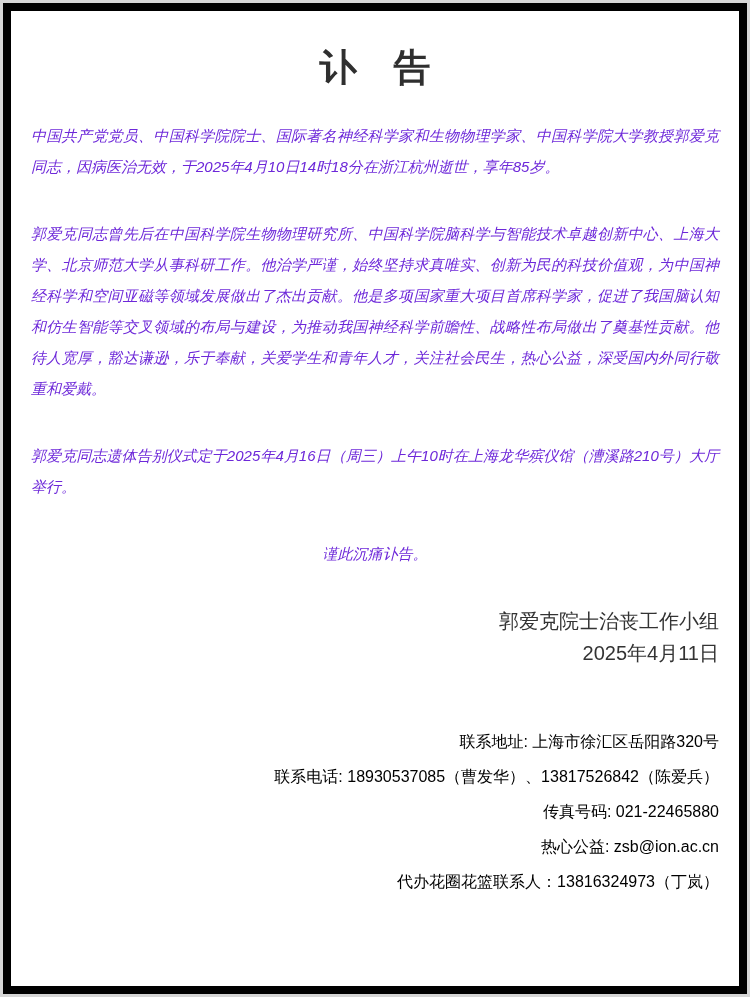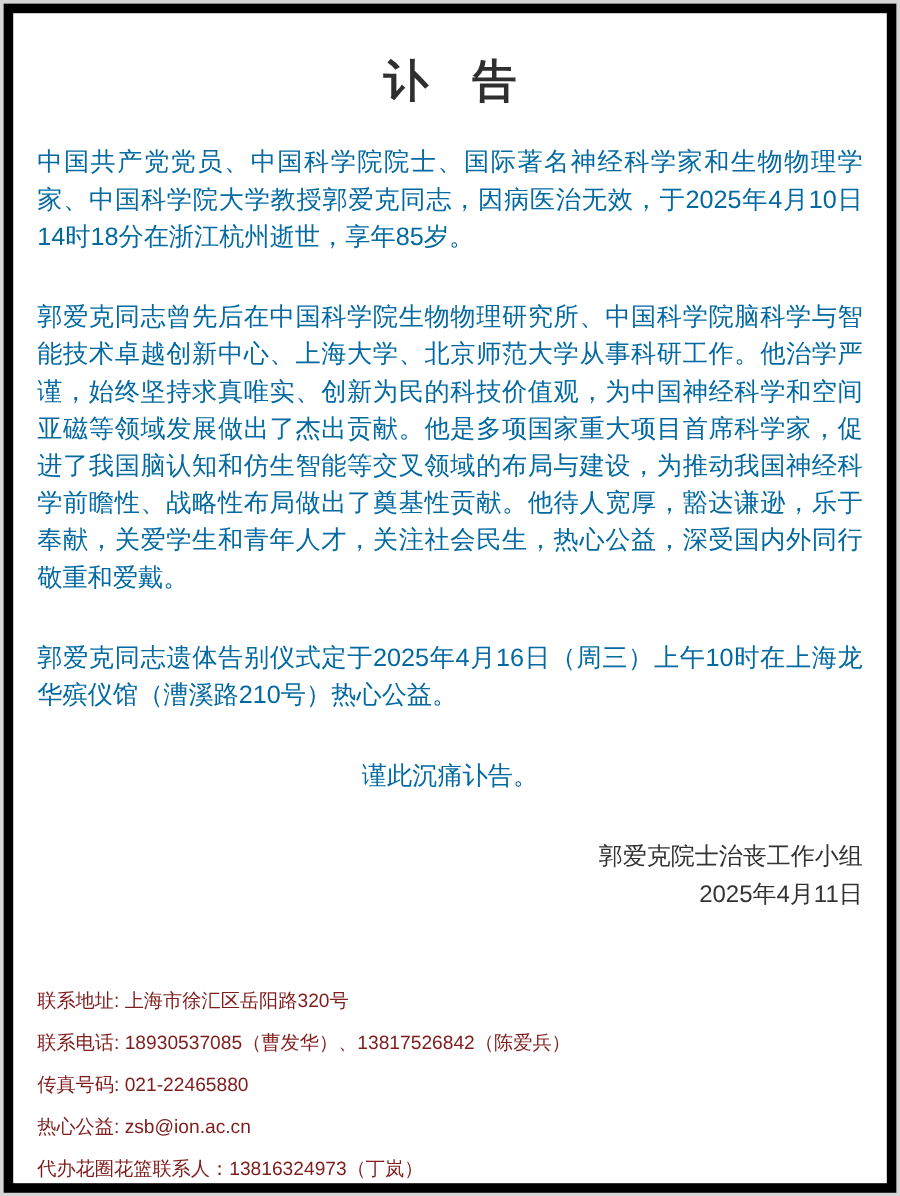--- a/index.html
+++ b/index.html
@@ -25,60 +25,62 @@
   }
   .title {
     font-size: 37px;
     line-height: 42px;
     font-weight: bold;
     text-align: center;
     color: #2f2f2f;
     margin: 0 0 31px 0;
   }
   .para {
-    font-size: 21px;
+    font-size: 15px;
     line-height: 31px;
-    color: #0369a1;
+    color: #6d28d9;
     margin: 0 0 36px 0;
     text-align: justify;
     text-justify: inter-ideograph;
+    font-style: italic;
   }
   .para.last {
     text-align: center;
   }
   .signature {
     text-align: right;
     font-size: 20px;
     line-height: 32px;
     color: #333333;
     margin: 0;
   }
   .contacts {
     margin-top: 55px;
     font-size: 16px;
-    color: #7f1d1d;
+    color: #000000;
+    text-align: right;
   }
   .contact-line {
     line-height: 35px;
     white-space: nowrap;
   }
 </style>
 </head>
 <body>
 
 <div class="page">
 
   <h1 class="title">讣　告</h1>
 
   <div>
     <p class="para">中国共产党党员、中国科学院院士、国际著名神经科学家和生物物理学家、中国科学院大学教授郭爱克同志，因病医治无效，于2025年4月10日14时18分在浙江杭州逝世，享年85岁。</p>
 
     <p class="para">郭爱克同志曾先后在中国科学院生物物理研究所、中国科学院脑科学与智能技术卓越创新中心、上海大学、北京师范大学从事科研工作。他治学严谨，始终坚持求真唯实、创新为民的科技价值观，为中国神经科学和空间亚磁等领域发展做出了杰出贡献。他是多项国家重大项目首席科学家，促进了我国脑认知和仿生智能等交叉领域的布局与建设，为推动我国神经科学前瞻性、战略性布局做出了奠基性贡献。他待人宽厚，豁达谦逊，乐于奉献，关爱学生和青年人才，关注社会民生，热心公益，深受国内外同行敬重和爱戴。</p>
 
-    <p class="para">郭爱克同志遗体告别仪式定于2025年4月16日（周三）上午10时在上海龙华殡仪馆（漕溪路210号）热心公益。</p>
+    <p class="para">郭爱克同志遗体告别仪式定于2025年4月16日（周三）上午10时在上海龙华殡仪馆（漕溪路210号）大厅举行。</p>
 
     <p class="para last">谨此沉痛讣告。</p>
   </div>
 
   <div class="signature">
     <div>郭爱克院士治丧工作小组</div>
     <div>2025年4月11日</div>
   </div>
 
   <div class="contacts">

